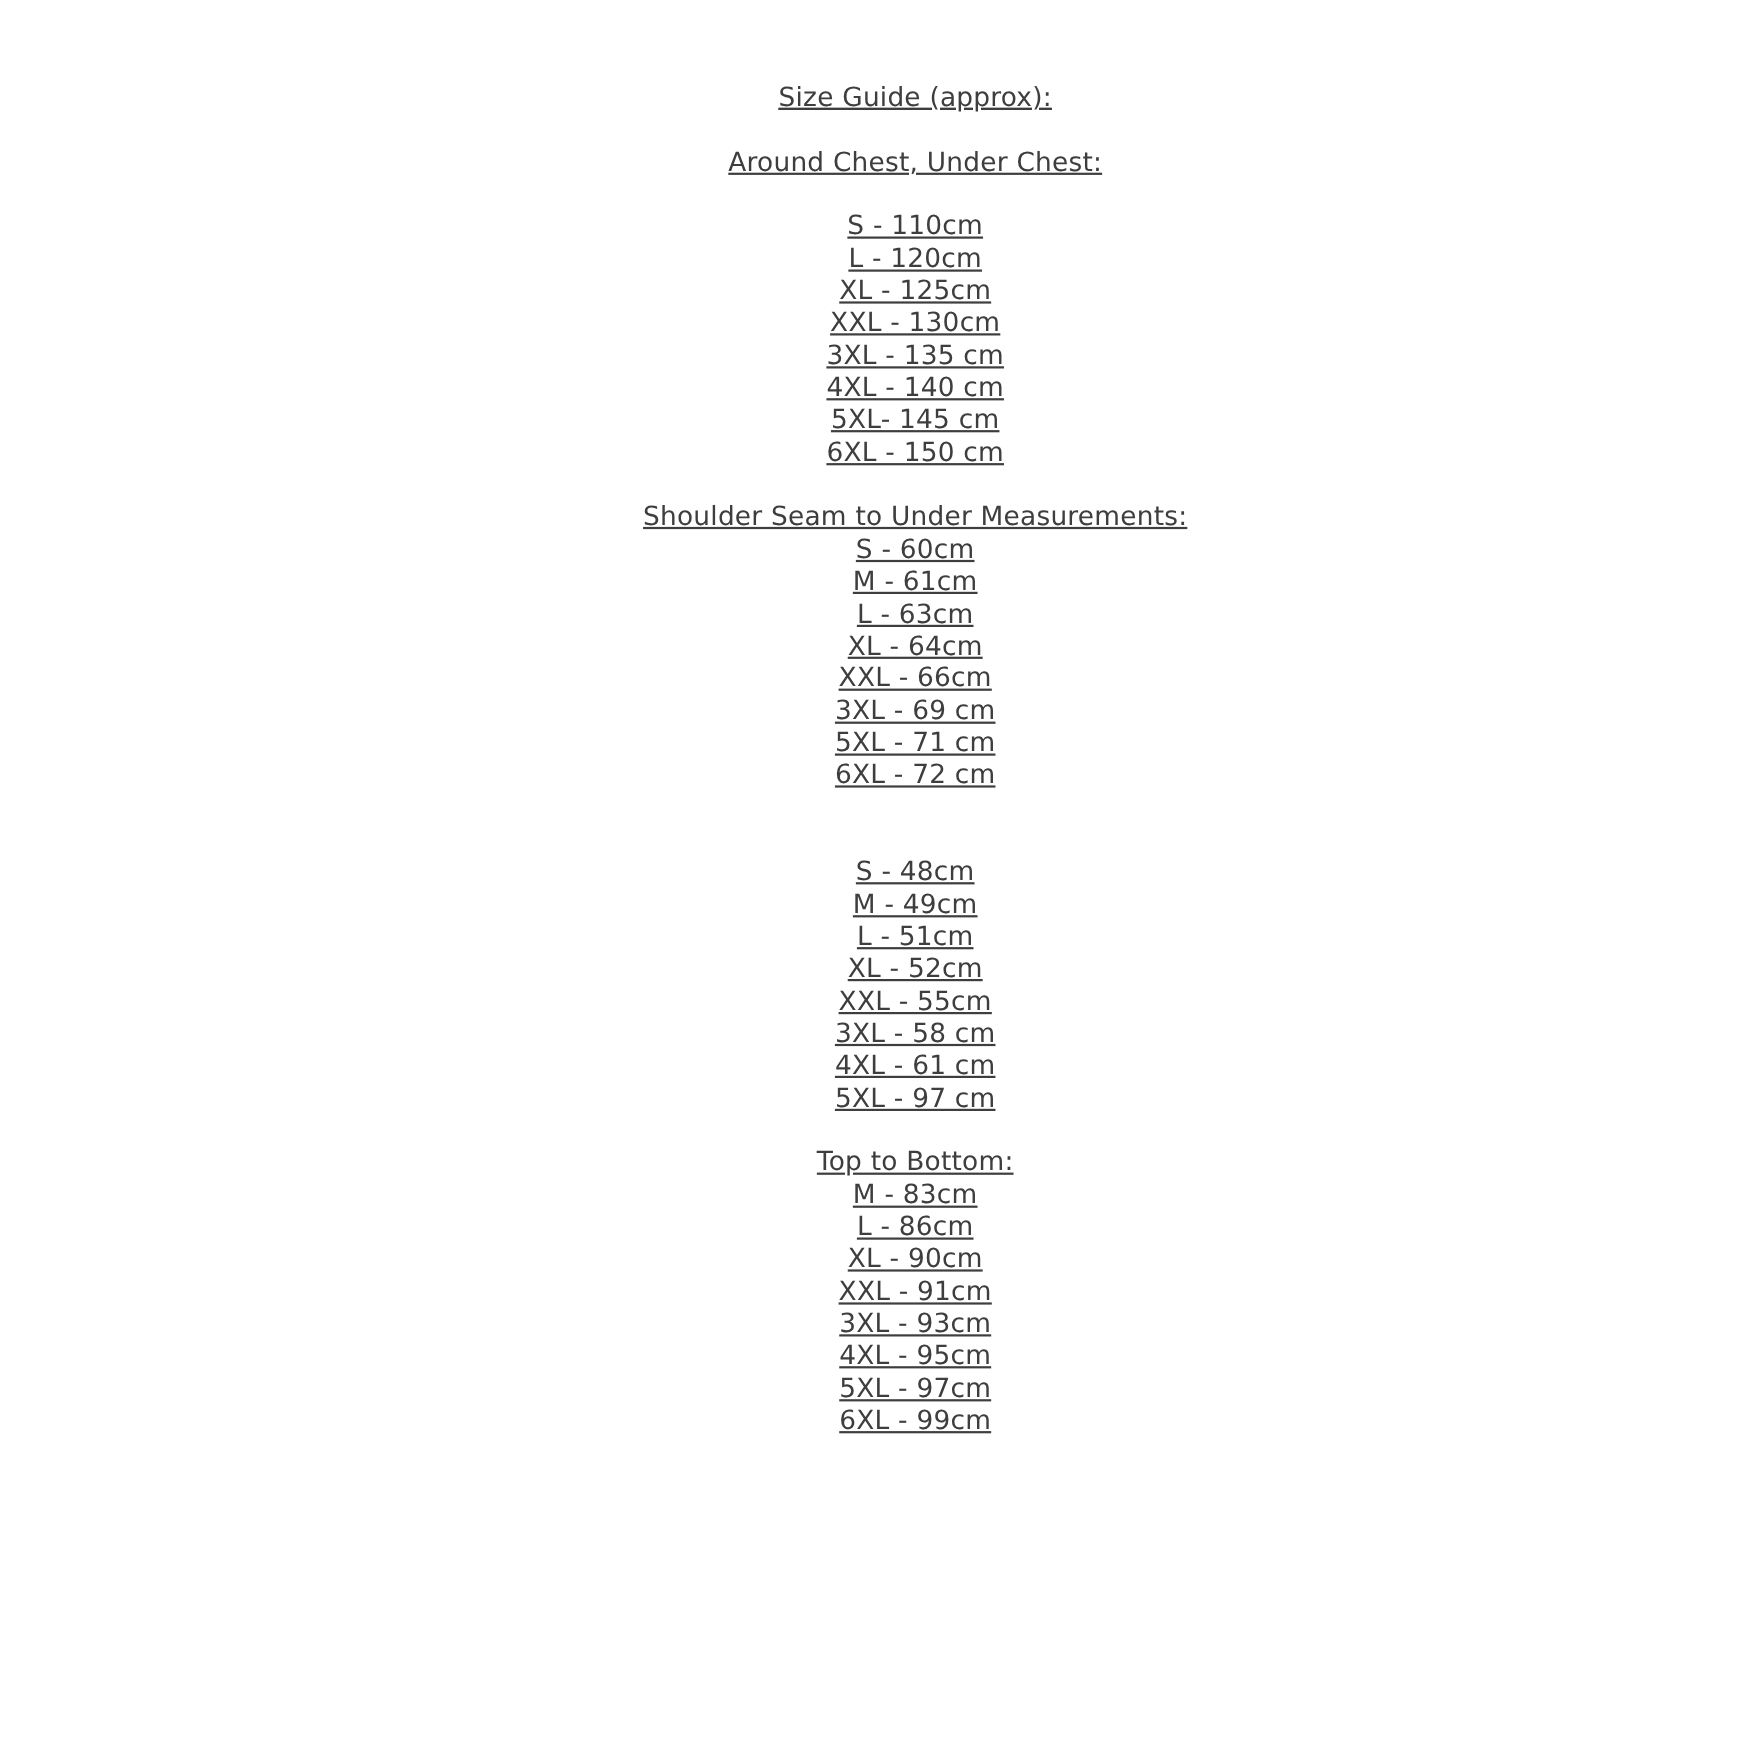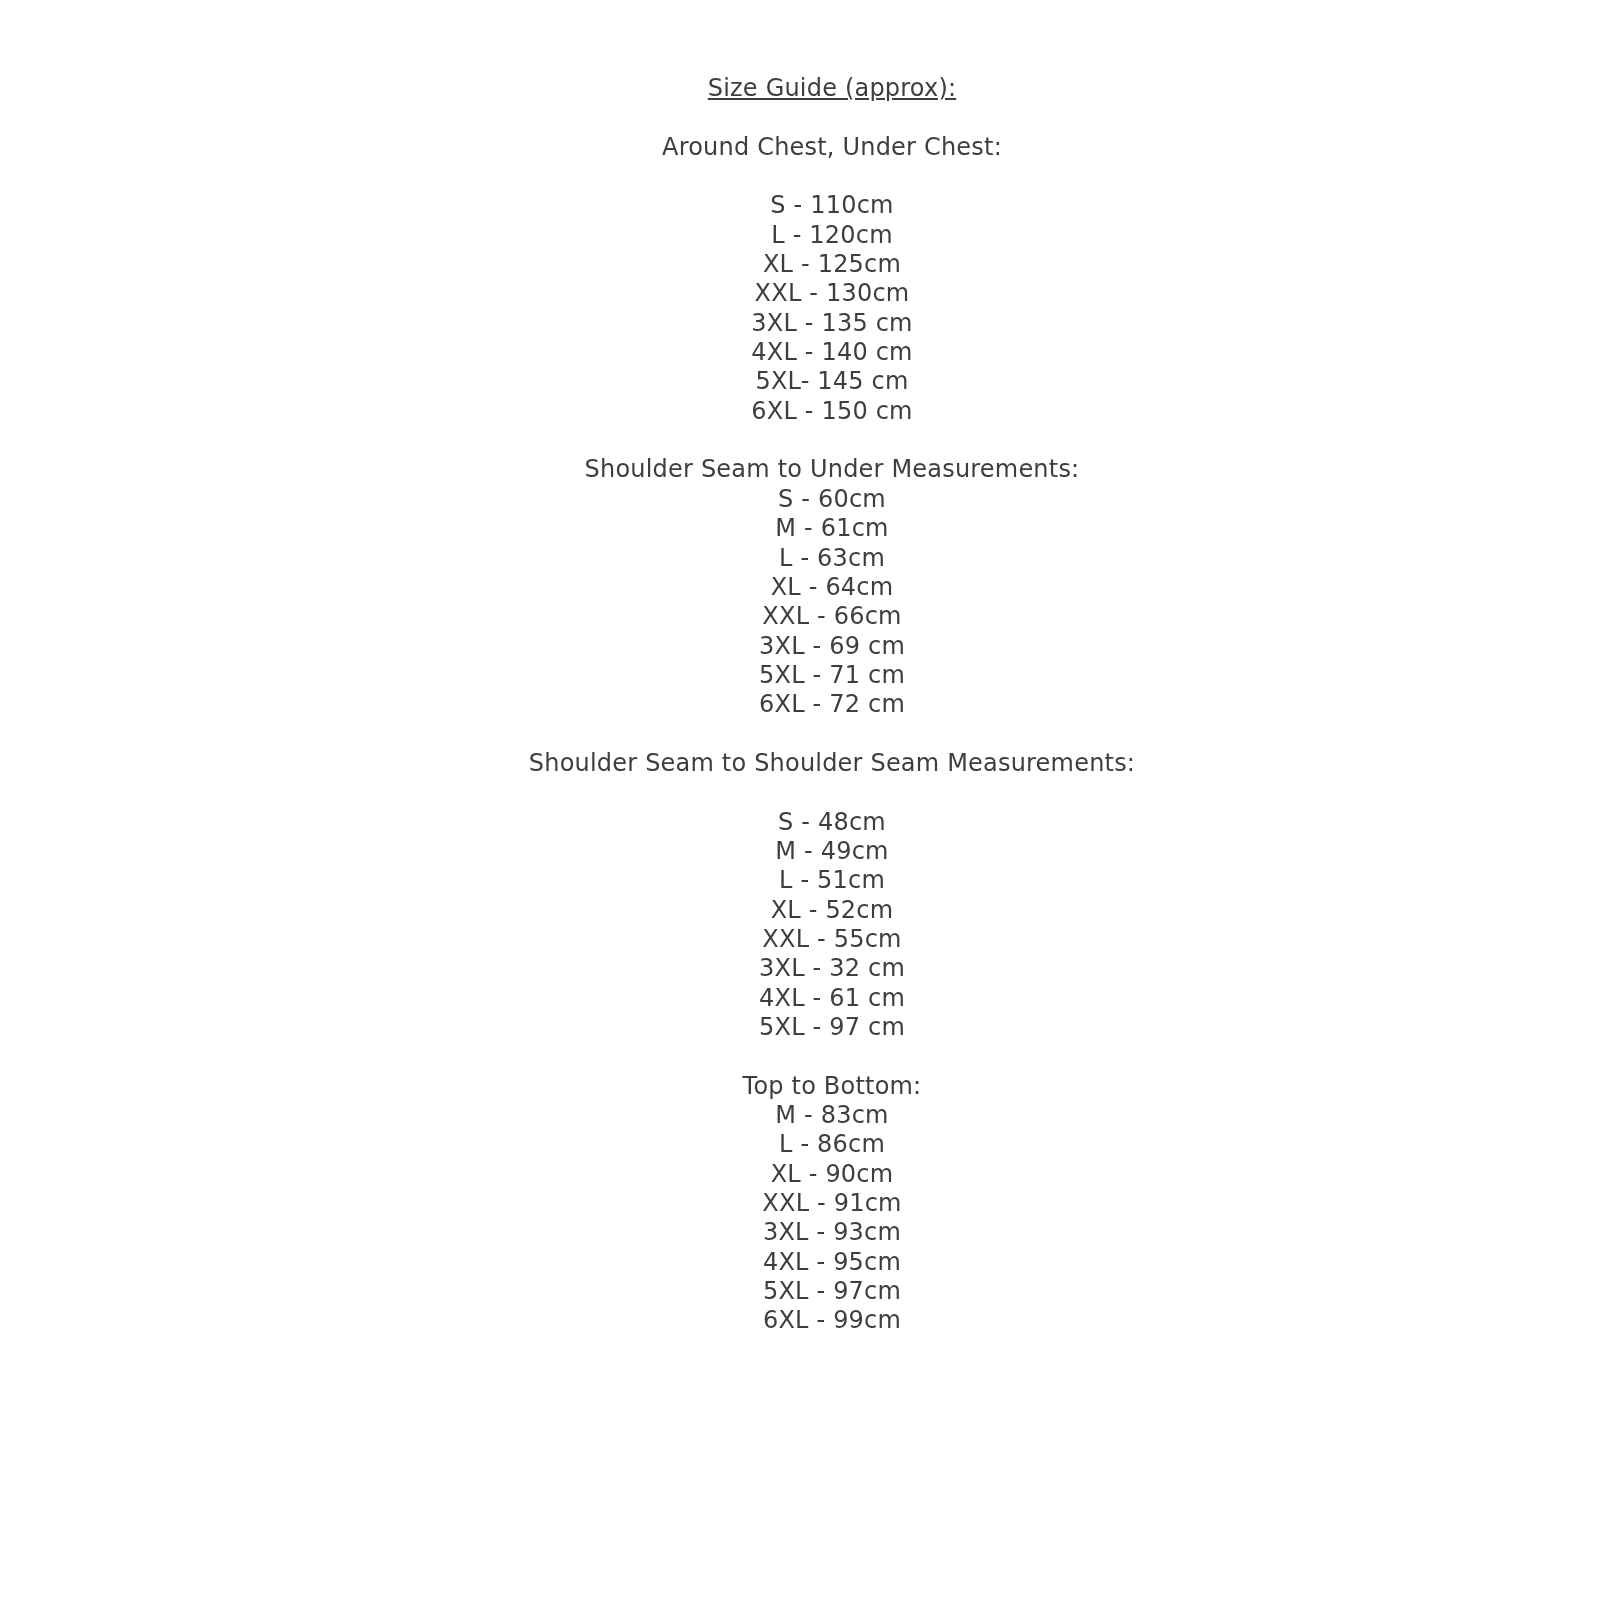--- a/index.html
+++ b/index.html
@@ -15,20 +15,21 @@
   }
   .size-guide {
     margin-left: 64px;
     width: 1536px;
     padding-top: 74px;
     text-align: center;
     font-size: 24px;
     line-height: 29.35px;
     color: #3e3e3e;
     letter-spacing: 0.2px;
+    text-decoration: underline;
   }
   .line {
     min-height: 29.35px;
     white-space: pre;
   }
   .blank {
     height: 29.35px;
   }
   .doc-title {
     text-decoration: underline;
@@ -55,28 +56,27 @@
       <div class="line">Shoulder Seam to Under Measurements:</div>
       <div class="line">S - 60cm</div>
       <div class="line">M - 61cm</div>
       <div class="line">L - 63cm</div>
       <div class="line">XL - 64cm</div>
       <div class="line">XXL - 66cm</div>
       <div class="line">3XL - 69 cm</div>
       <div class="line">5XL - 71 cm</div>
       <div class="line">6XL - 72 cm</div>
       <div class="blank"></div>
-      <div class="line">Shoulder Seam to Shoulder Seam Measurements:</div>
       <div class="blank"></div>
       <div class="line">S - 48cm</div>
       <div class="line">M - 49cm</div>
       <div class="line">L - 51cm</div>
       <div class="line">XL - 52cm</div>
       <div class="line">XXL - 55cm</div>
-      <div class="line">3XL - 32 cm</div>
+      <div class="line">3XL - 58 cm</div>
       <div class="line">4XL - 61 cm</div>
       <div class="line">5XL - 97 cm</div>
       <div class="blank"></div>
       <div class="line">Top to Bottom:</div>
       <div class="line">M - 83cm</div>
       <div class="line">L - 86cm</div>
       <div class="line">XL - 90cm</div>
       <div class="line">XXL - 91cm</div>
       <div class="line">3XL - 93cm</div>
       <div class="line">4XL - 95cm</div>

